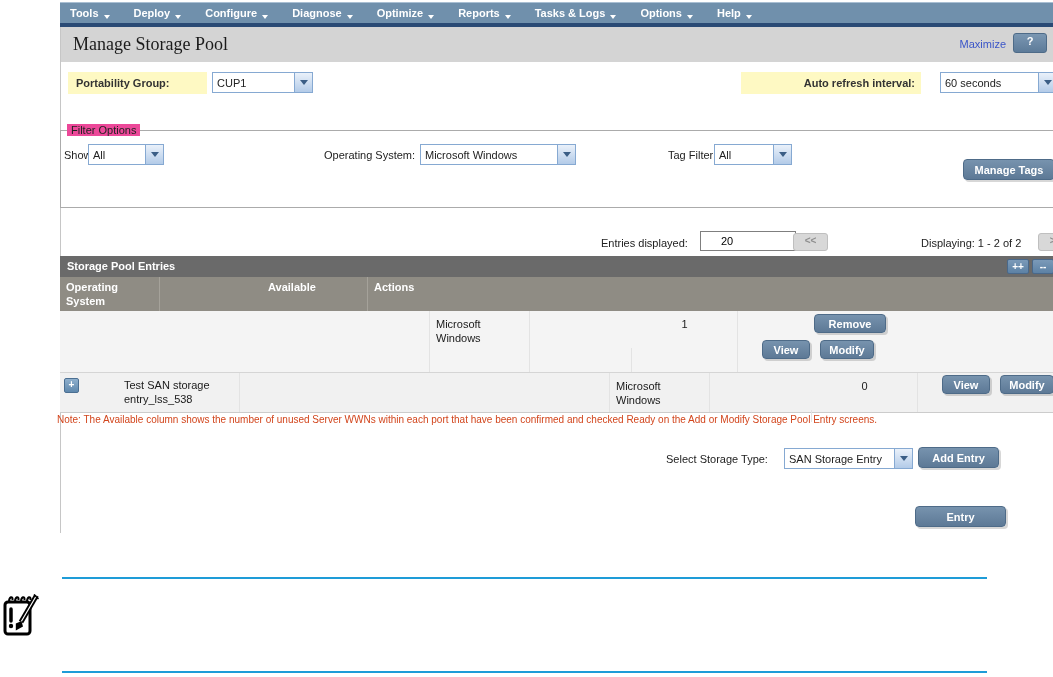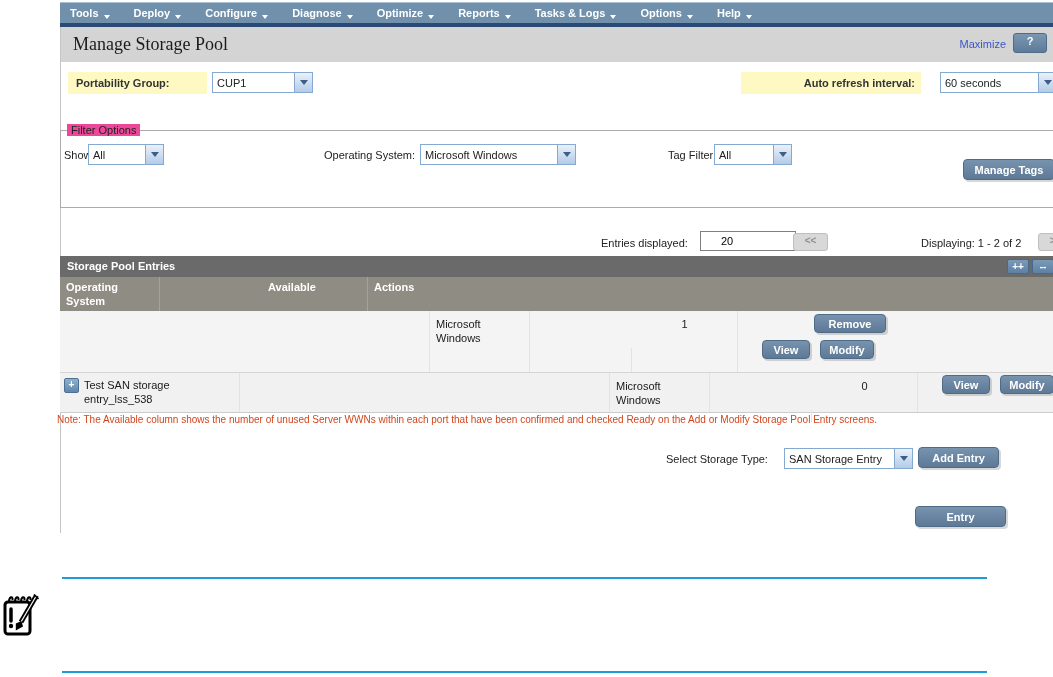--- a/index.html
+++ b/index.html
@@ -70,21 +70,21 @@
   .c1{width:180px;} .c2{width:370px;} .c3{width:100px;} .c4{width:102px;margin-top:37px;} .c5{width:106px;} .c6{flex:1;border-right:none !important;}
   .trow{position:absolute;left:60px;width:1000px;display:flex;box-sizing:border-box;}
   #row1{top:311px;height:61px;background:#f4f4f4;}
   #row2{top:372px;height:41px;background:#f1f1f1;border-top:1px solid #d5d5d5;border-bottom:1px solid #cccccc;}
   .td{box-sizing:border-box;padding:6px 6px;border-right:1px solid #e3e3e3;color:#1a1a1a;line-height:14px;}
   .td.center{text-align:center;}
   #row1 .td.namecell{padding-left:28px;}
   #row2 .td.namecell{display:flex;gap:5px;padding:5px 4px;}
   .expand-icon{width:13px;height:13px;flex:none;background:linear-gradient(#8fb0cd,#5f88ad);border:1px solid #4b6f92;
     border-radius:2px;color:#fff;font-weight:bold;font-size:10px;line-height:11px;text-align:center;cursor:pointer;}
-  .name-text{width:102px;}
+  .name-text{width:102px;margin-left:40px;}
   .os-text{width:55px;}
   .actions-cell{position:relative;}
   .row-btn{height:19px;line-height:17px;}
   #row1-remove{left:76px;top:3px;width:72px;}
   #row1-view{left:24px;top:29px;width:48px;}
   #row1-modify{left:82px;top:29px;width:54px;}
   #row2-view{left:24px;top:2px;width:48px;}
   #row2-modify{left:82px;top:2px;width:54px;}
   .note{position:absolute;left:57px;top:414px;width:1000px;color:var(--note-red,#d2451c);font-size:10px;}
   

